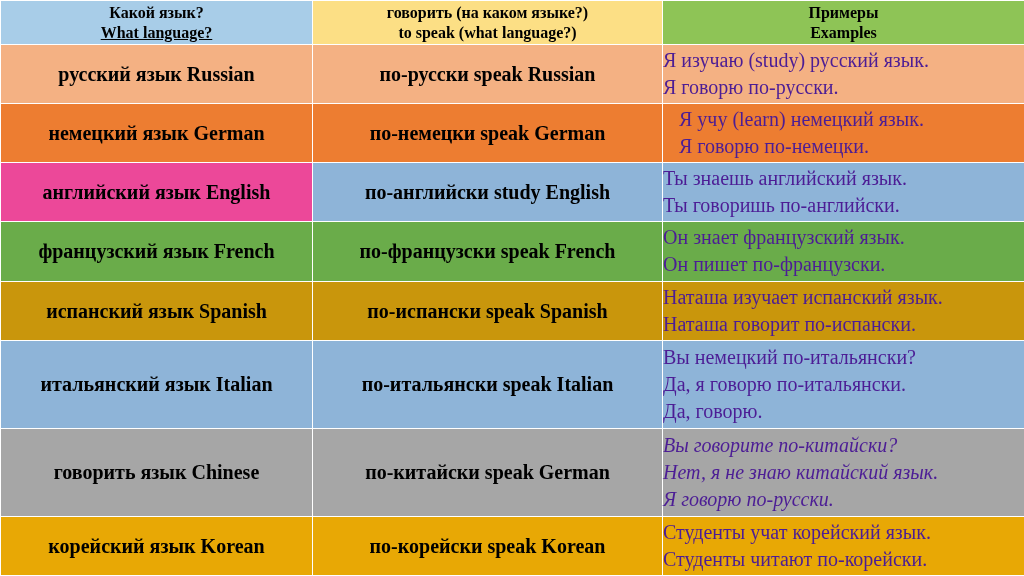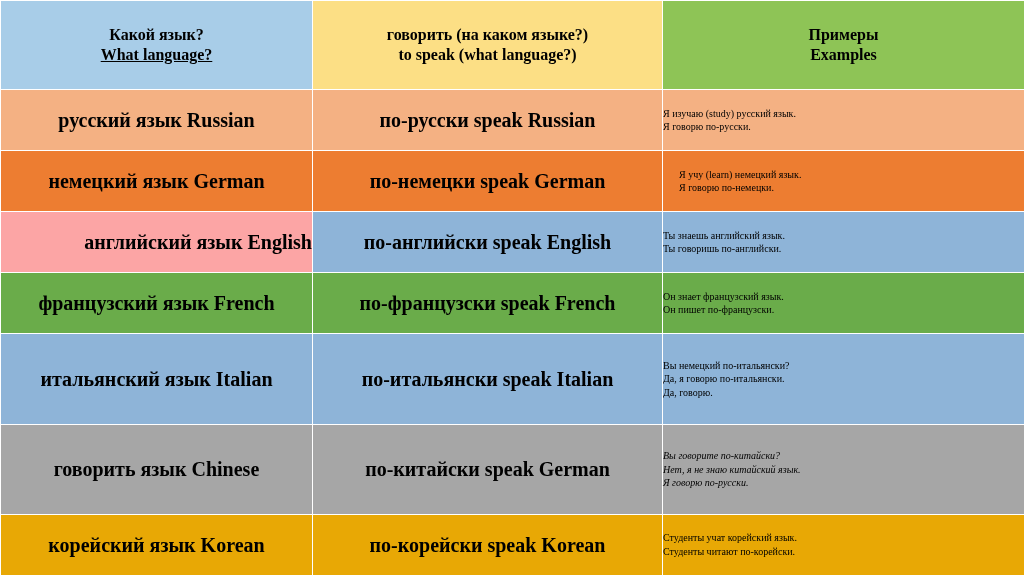--- a/index.html
+++ b/index.html
@@ -43,22 +43,22 @@
   .cell-center {
     text-align: center;
     font-weight: bold;
     font-size: 20px;
     color: #000000;
     padding: 6px 8px;
     line-height: 1.3;
   }
   .cell-left {
     text-align: left;
-    font-size: 10px;
-    color: #000000;
+    font-size: 20px;
+    color: #4c1d95;
     padding: 6px 10px;
     line-height: 1.35;
   }
   .cell-left .ex-line { display: block; }
 
   .underline-text { text-decoration: underline; }
 </style>
 </head>
 <body>
 
@@ -93,33 +93,41 @@
       </tr>
       <tr>
         <td class="cell-center" style="background: rgb(237, 125, 49);">немецкий язык   German</td>
         <td class="cell-center" style="background: rgb(237, 125, 49);">по-немецки   speak German</td>
         <td class="cell-left" style="background: rgb(237, 125, 49); padding-left: 16px;">
           <span class="ex-line">Я учу (learn) немецкий язык.</span>
           <span class="ex-line">Я говорю по-немецки.</span>
         </td>
       </tr>
       <tr>
-        <td class="cell-center" style="background: #fca5a5; text-align: right;">английский язык  English</td>
-        <td class="cell-center" style="background: rgb(142, 180, 216);">по-английски    speak English</td>
+        <td class="cell-center" style="background: #ec4899;">английский язык  English</td>
+        <td class="cell-center" style="background: rgb(142, 180, 216);">по-английски    study English</td>
         <td class="cell-left" style="background: rgb(142, 180, 216);">
           <span class="ex-line">Ты знаешь английский язык.</span>
           <span class="ex-line">Ты говоришь по-английски.</span>
         </td>
       </tr>
       <tr>
         <td class="cell-center" style="background: rgb(106, 172, 74);">французский язык   French</td>
         <td class="cell-center" style="background: rgb(106, 172, 74);">по-французски   speak French</td>
         <td class="cell-left" style="background: rgb(106, 172, 74);">
           <span class="ex-line">Он знает французский язык.</span>
           <span class="ex-line">Он пишет по-французски.</span>
+        </td>
+      </tr>
+      <tr>
+        <td class="cell-center" style="background: rgb(201, 150, 12);">испанский язык   Spanish</td>
+        <td class="cell-center" style="background: rgb(201, 150, 12);">по-испански   speak Spanish</td>
+        <td class="cell-left" style="background: rgb(201, 150, 12);">
+          <span class="ex-line">Наташа изучает испанский язык.</span>
+          <span class="ex-line">Наташа говорит по-испански.</span>
         </td>
       </tr>
       <tr>
         <td class="cell-center" style="background: rgb(142, 180, 216);">итальянский язык   Italian</td>
         <td class="cell-center" style="background: rgb(142, 180, 216);">по-итальянски   speak Italian</td>
         <td class="cell-left" style="background: rgb(142, 180, 216);">
           <span class="ex-line">Вы немецкий по-итальянски?</span>
           <span class="ex-line">Да, я говорю по-итальянски.</span>
           <span class="ex-line">Да, говорю.</span>
         </td>

